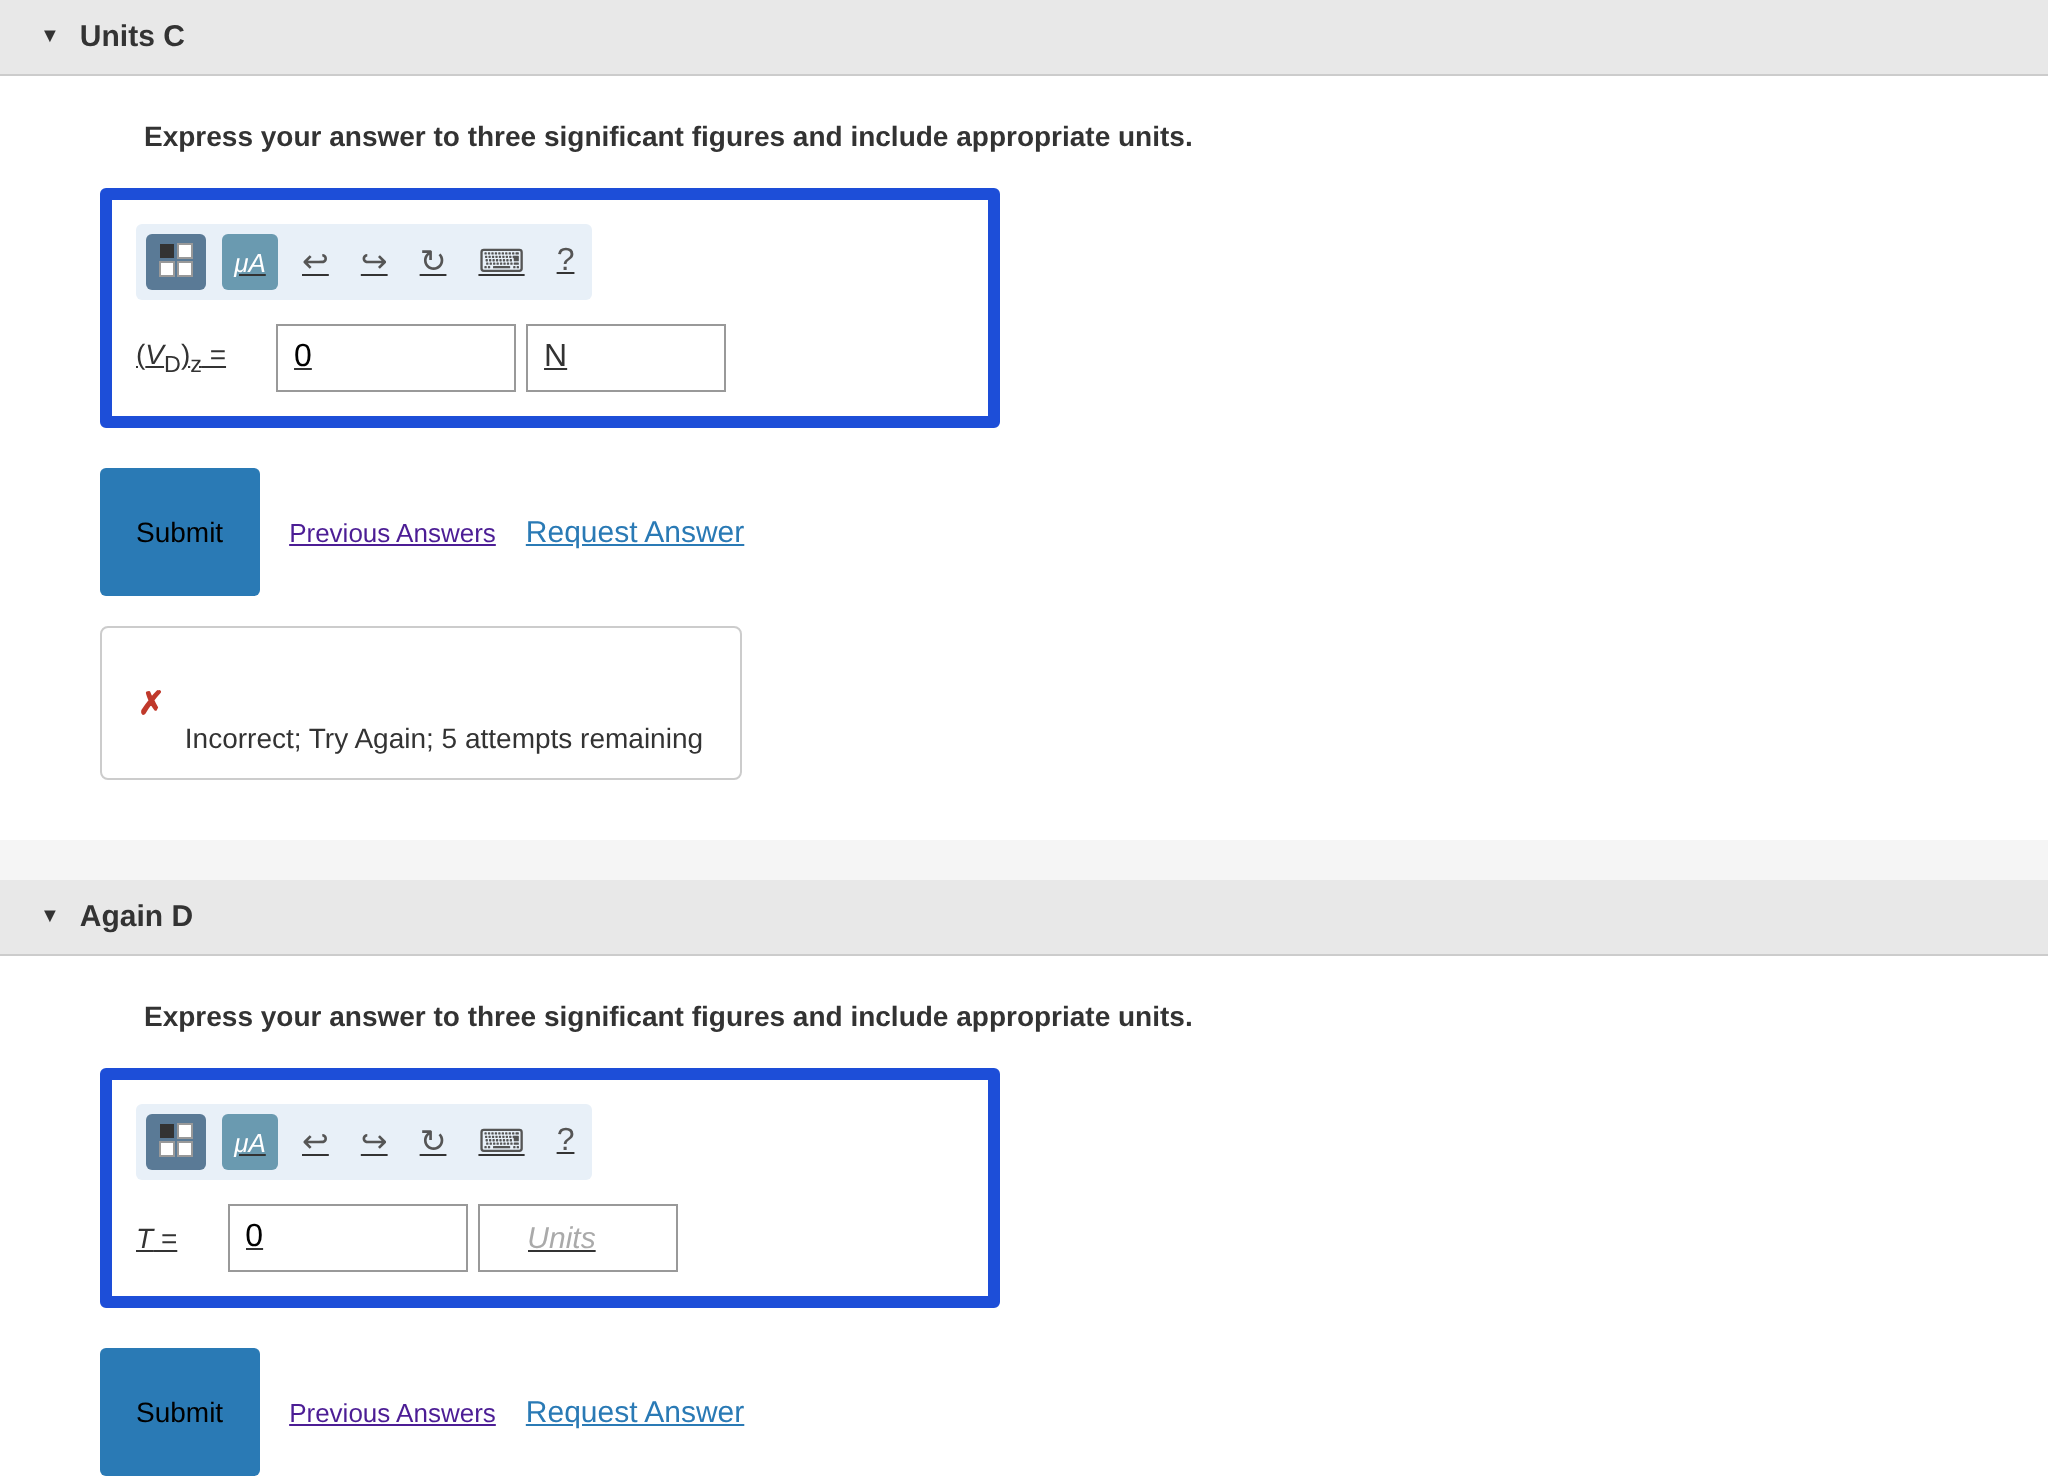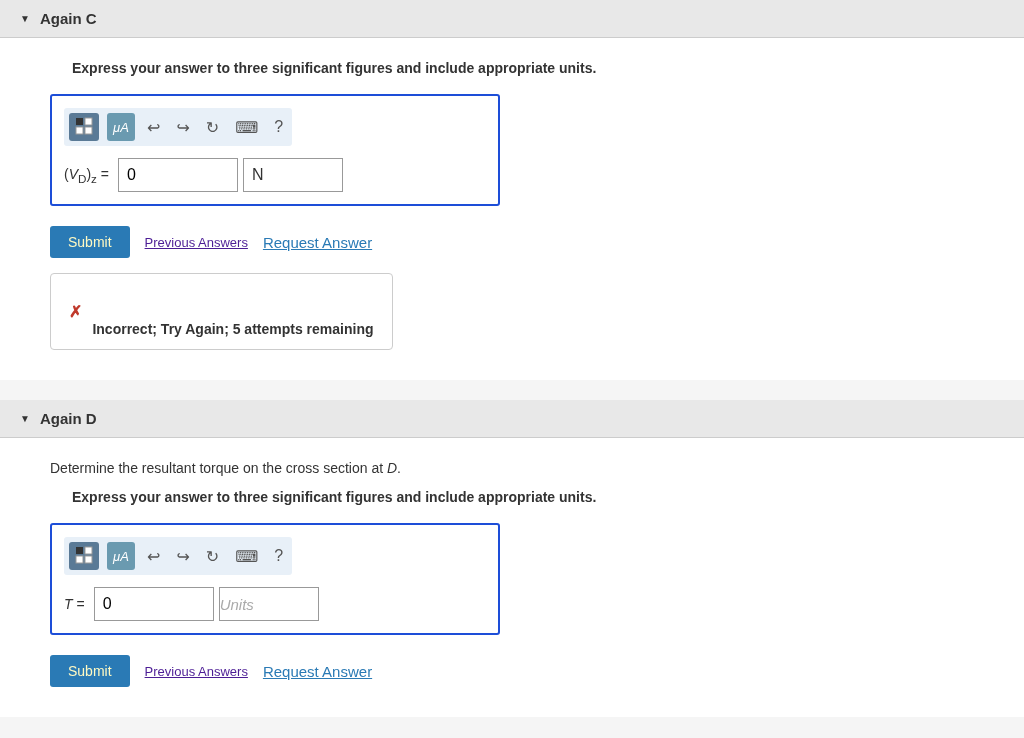--- a/index.html
+++ b/index.html
@@ -49,27 +49,28 @@
 
     .part-instruction {
       font-weight: bold;
       font-size: 14px;
       margin-bottom: 15px;
       line-height: 1.5;
       padding-left: 22px;
     }
 
     .math-editor-box {
-      border: 2px solid #1d4ed8;
+      border: 6px solid #1d4ed8;
       border-radius: 3px;
       padding: 12px;
       background: #fff;
       display: inline-block;
       min-width: 450px;
       margin-bottom: 15px;
+      text-decoration: underline;
     }
 
     .toolbar {
       display: flex;
       align-items: center;
       gap: 8px;
       margin-bottom: 12px;
       padding: 5px;
       background: #e8f0f8;
       border-radius: 3px;
@@ -111,36 +112,36 @@
     }
 
     .input-row {
       display: flex;
       align-items: center;
       gap: 5px;
     }
 
     .math-label {
       font-size: 14px;
-      margin-right: 4px;
+      margin-right: 20px;
       white-space: nowrap;
     }
 
     .math-input {
       border: 1px solid #999;
       padding: 5px 8px;
       font-size: 16px;
       width: 120px;
       height: 34px;
       outline: none;
     }
 
     .unit-input {
       border: 1px solid #999;
-      padding: 5px 0;
+      padding: 5px 24px;
       font-size: 15px;
       width: 100px;
       height: 34px;
       outline: none;
       color: #aaa;
       font-style: italic;
     }
 
     .unit-input::placeholder {
       color: #aaa;
@@ -160,23 +161,23 @@
 
     .action-row {
       display: flex;
       align-items: center;
       gap: 15px;
       margin-top: 5px;
     }
 
     .submit-btn {
       background: #2a7ab5;
-      color: #fef9c3;
-      border: none;
-      padding: 8px 18px;
+      color: #000000;
+      border: none;
+      padding: 24px 18px;
       border-radius: 3px;
       font-size: 14px;
       cursor: pointer;
     }
 
     .prev-answers-link {
       color: #4c1d95;
       text-decoration: underline;
       font-size: 13px;
       cursor: pointer;
@@ -205,37 +206,37 @@
     }
 
     .feedback-x {
       color: #c0392b;
       font-size: 16px;
       font-weight: bold;
     }
 
     .feedback-text {
       font-size: 14px;
-      font-weight: bold;
+      font-weight: normal;
       color: #333;
       margin-top: 35px;
     }
 
     
     .math-italic {
       font-style: italic;
     }
   </style>
 </head>
 <body>
 
 <div class="part-section">
   <div class="part-header">
     <span class="triangle">▼</span>
-    <span class="part-title">Again C</span>
+    <span class="part-title">Units C</span>
   </div>
   <div class="part-body">
     <p class="part-instruction">Express your answer to three significant figures and include appropriate units.</p>
 
     <div class="math-editor-box">
       <div class="toolbar">
         <button class="toolbar-btn grid-icon" title="Insert symbol">
           <span>
             <svg width="18" height="18" viewBox="0 0 18 18">
               <rect x="1" y="1" width="7" height="7" fill="#333"></rect>
@@ -277,23 +278,20 @@
     </div>
   </div>
 </div>
 
 <div class="part-section" style="margin-top: 20px;">
   <div class="part-header">
     <span class="triangle">▼</span>
     <span class="part-title">Again D</span>
   </div>
   <div class="part-body">
-    <p class="part-description">
-      Determine the resultant torque on the cross section at <em>D</em>.
-    </p>
     <p class="part-instruction">Express your answer to three significant figures and include appropriate units.</p>
 
     <div class="math-editor-box">
       <div class="toolbar">
         <button class="toolbar-btn grid-icon" title="Insert symbol">
           <span>
             <svg width="18" height="18" viewBox="0 0 18 18">
               <rect x="1" y="1" width="7" height="7" fill="#333"></rect>
               <rect x="10" y="1" width="7" height="7" fill="white" stroke="#999" stroke-width="1"></rect>
               <rect x="1" y="10" width="7" height="7" fill="white" stroke="#999" stroke-width="1"></rect>

